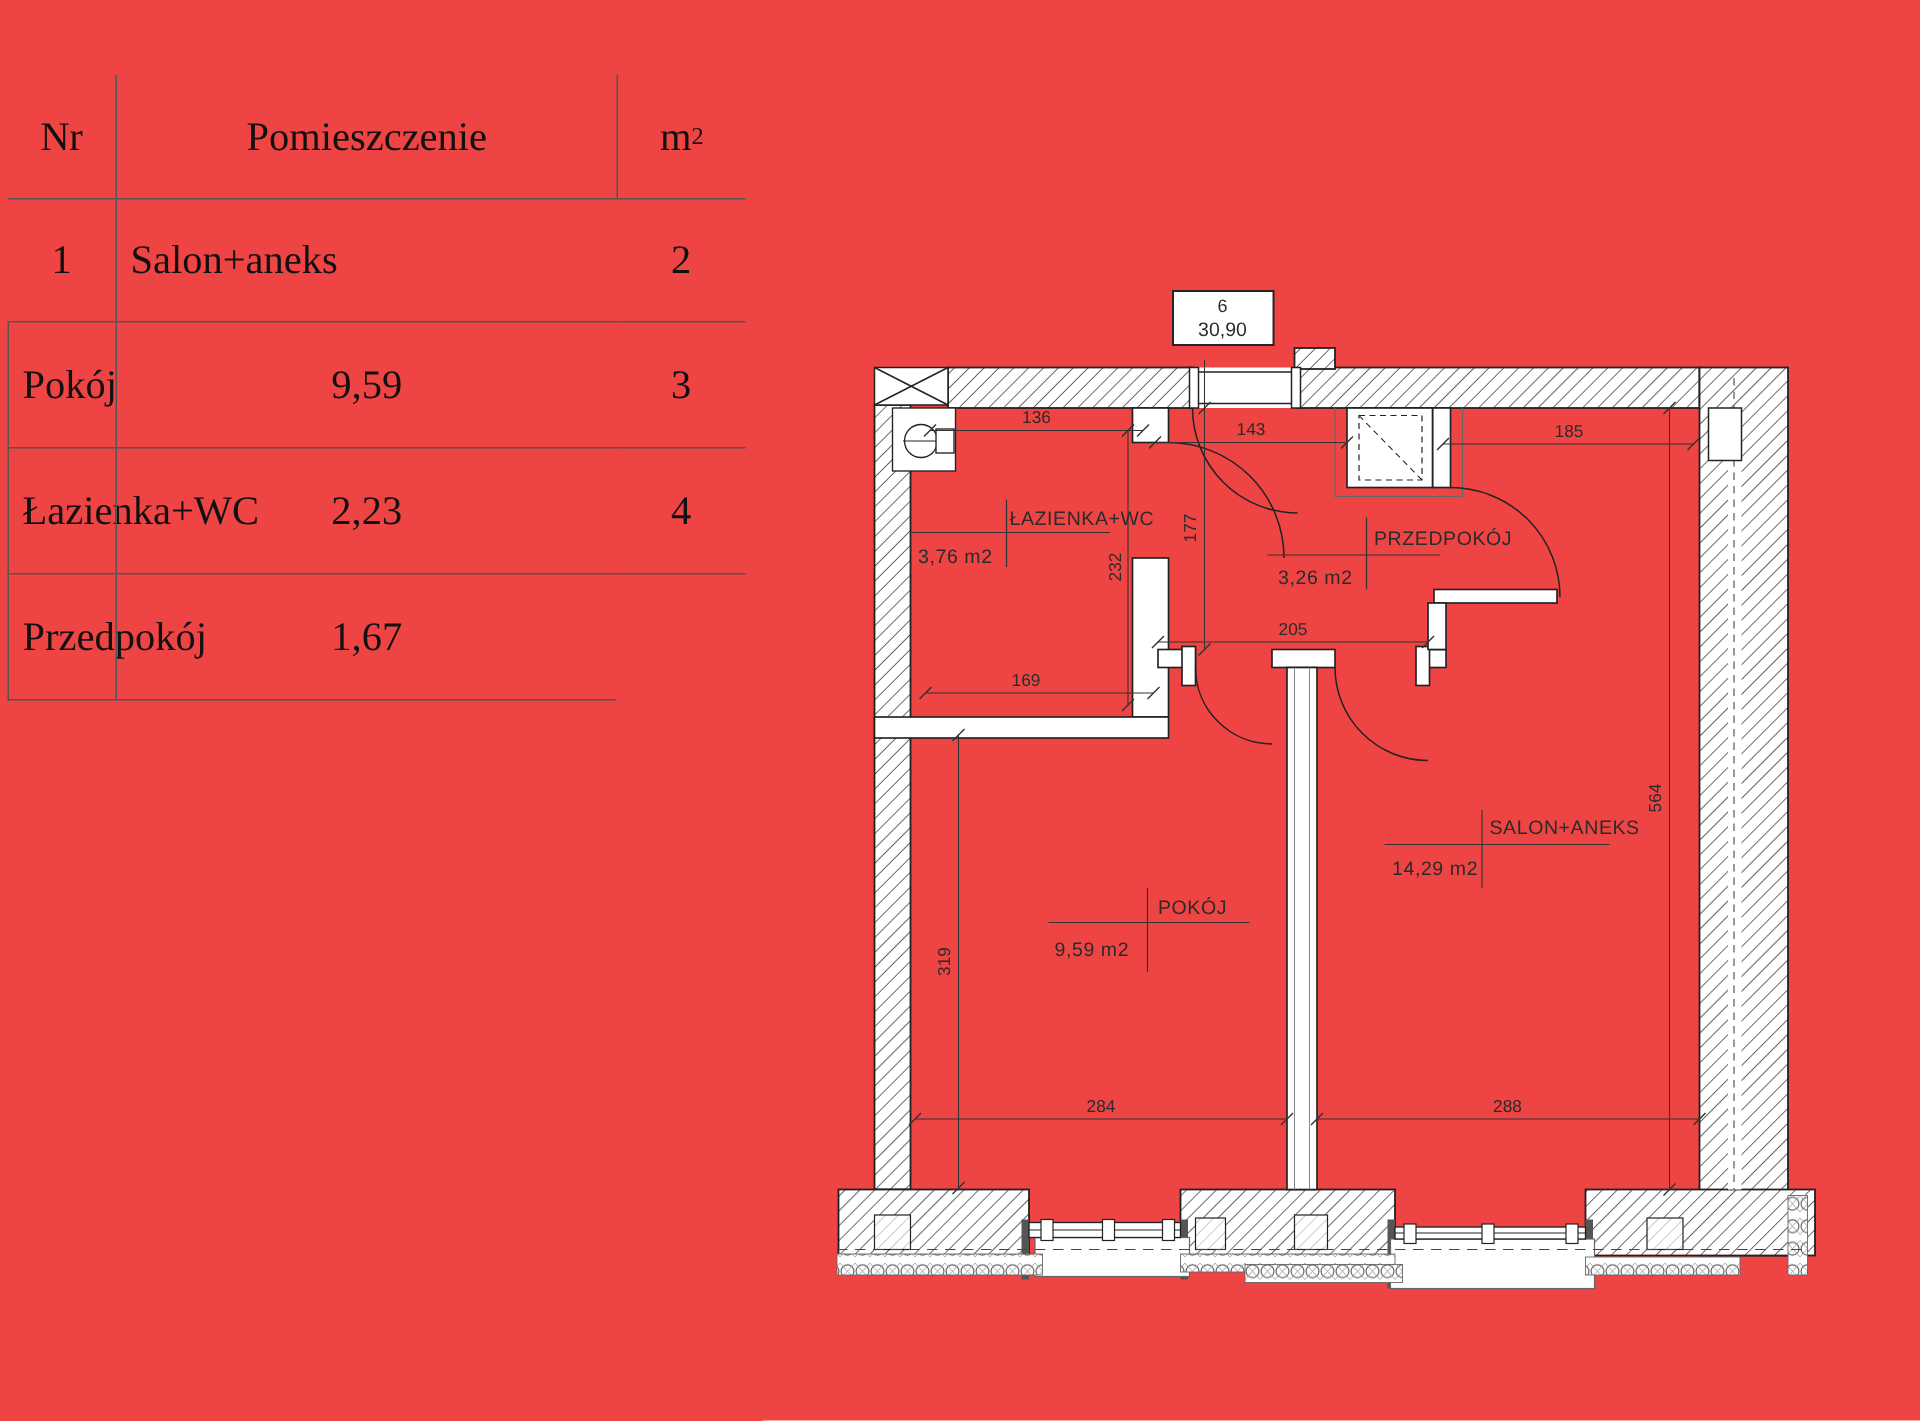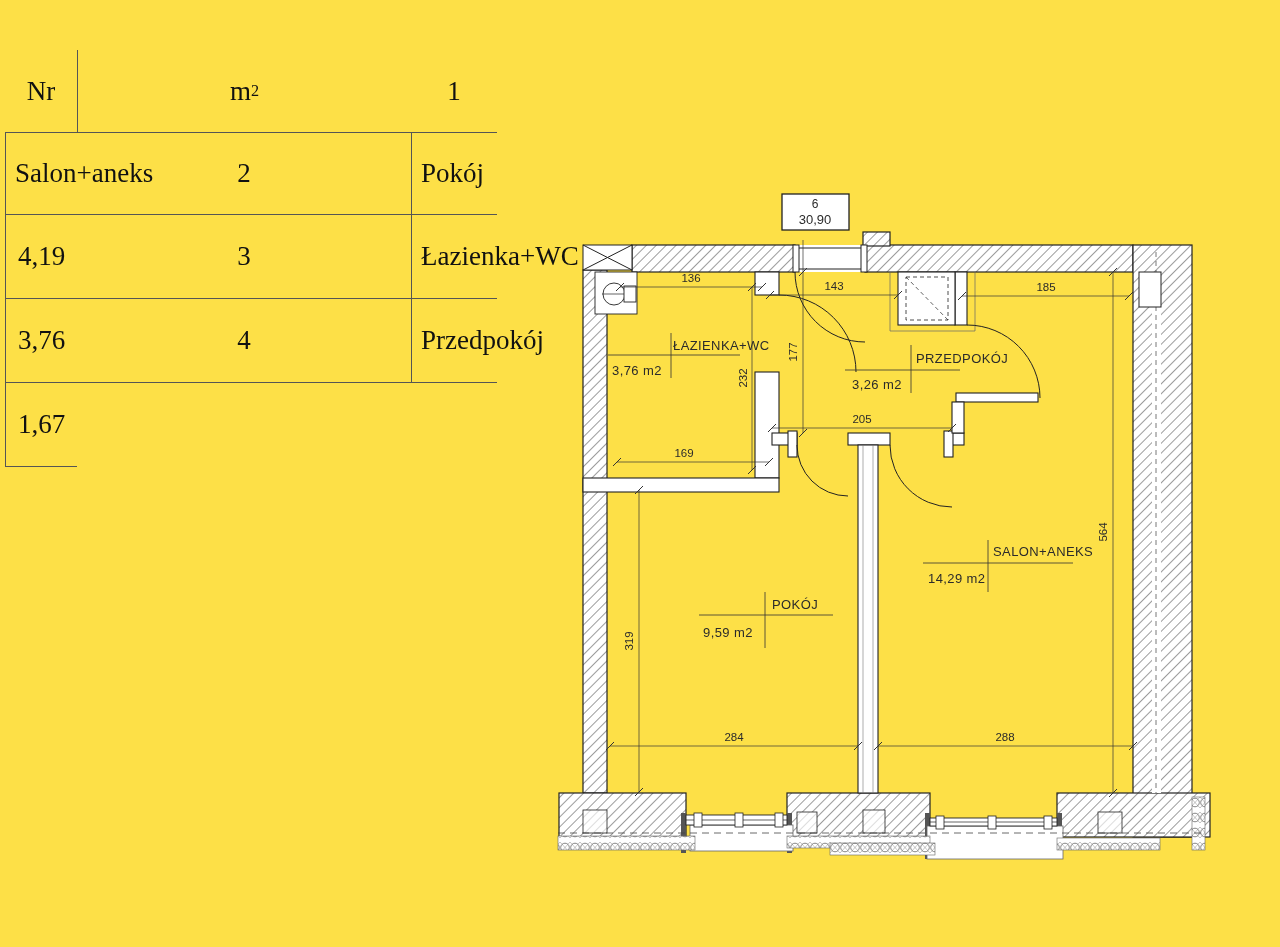--- a/index.html
+++ b/index.html
@@ -1,16 +1,16 @@
 <!DOCTYPE html>
 <html><head>
 <meta charset="utf-8">
 <style>
   html,body{margin:0;padding:0;background:#fff;}
-  .page{position:relative;width:1280px;height:947px;background:#fde047;overflow:hidden;
+  .page{position:relative;width:1280px;height:947px;background:#ef4444;overflow:hidden;
         font-family:"Liberation Serif",serif;color:#111;}
   
   .room-table{position:absolute;left:5px;top:50px;width:492px;
               display:grid;grid-template-columns:72px 334px 86px;
               grid-template-rows:83px 82px 84px 84px 84px;}
   .cell{display:flex;align-items:center;justify-content:center;
         font-size:27px;border-bottom:1px solid #555;}
   .cell.colsep{border-left:1px solid #555;}
   .cell.left{justify-content:flex-start;padding-left:9px;box-sizing:border-box;}
   .cell sup{font-size:60%;line-height:0;}
@@ -25,49 +25,52 @@
 </head>
 <body>
 
 <div class="page">
 
   <div class="room-table">
     <div class="cell">
         <span>Nr</span>
       </div>
     <div class="cell colsep">
+        <span>Pomieszczenie</span>
+      </div>
+    <div class="cell colsep">
         <span>m</span>
         <sup>2</sup>
       </div>
 
     <div class="cell">
         <span>1</span>
       </div>
     <div class="cell colsep left">
         <span>Salon+aneks</span>
       </div>
 
     <div class="cell">
         <span>2</span>
       </div>
     <div class="cell colsep left">
         <span>Pokój</span>
       </div>
     <div class="cell colsep">
-        <span>4,19</span>
+        <span>9,59</span>
       </div>
 
     <div class="cell">
         <span>3</span>
       </div>
     <div class="cell colsep left">
         <span>Łazienka+WC</span>
       </div>
     <div class="cell colsep">
-        <span>3,76</span>
+        <span>2,23</span>
       </div>
 
     <div class="cell">
         <span>4</span>
       </div>
     <div class="cell colsep left">
         <span>Przedpokój</span>
       </div>
     <div class="cell colsep">
         <span>1,67</span>

